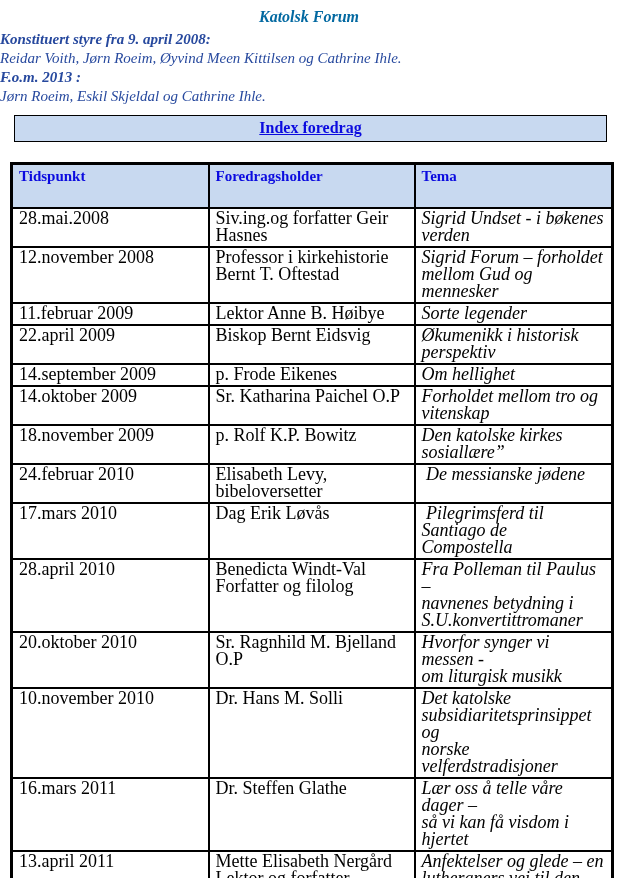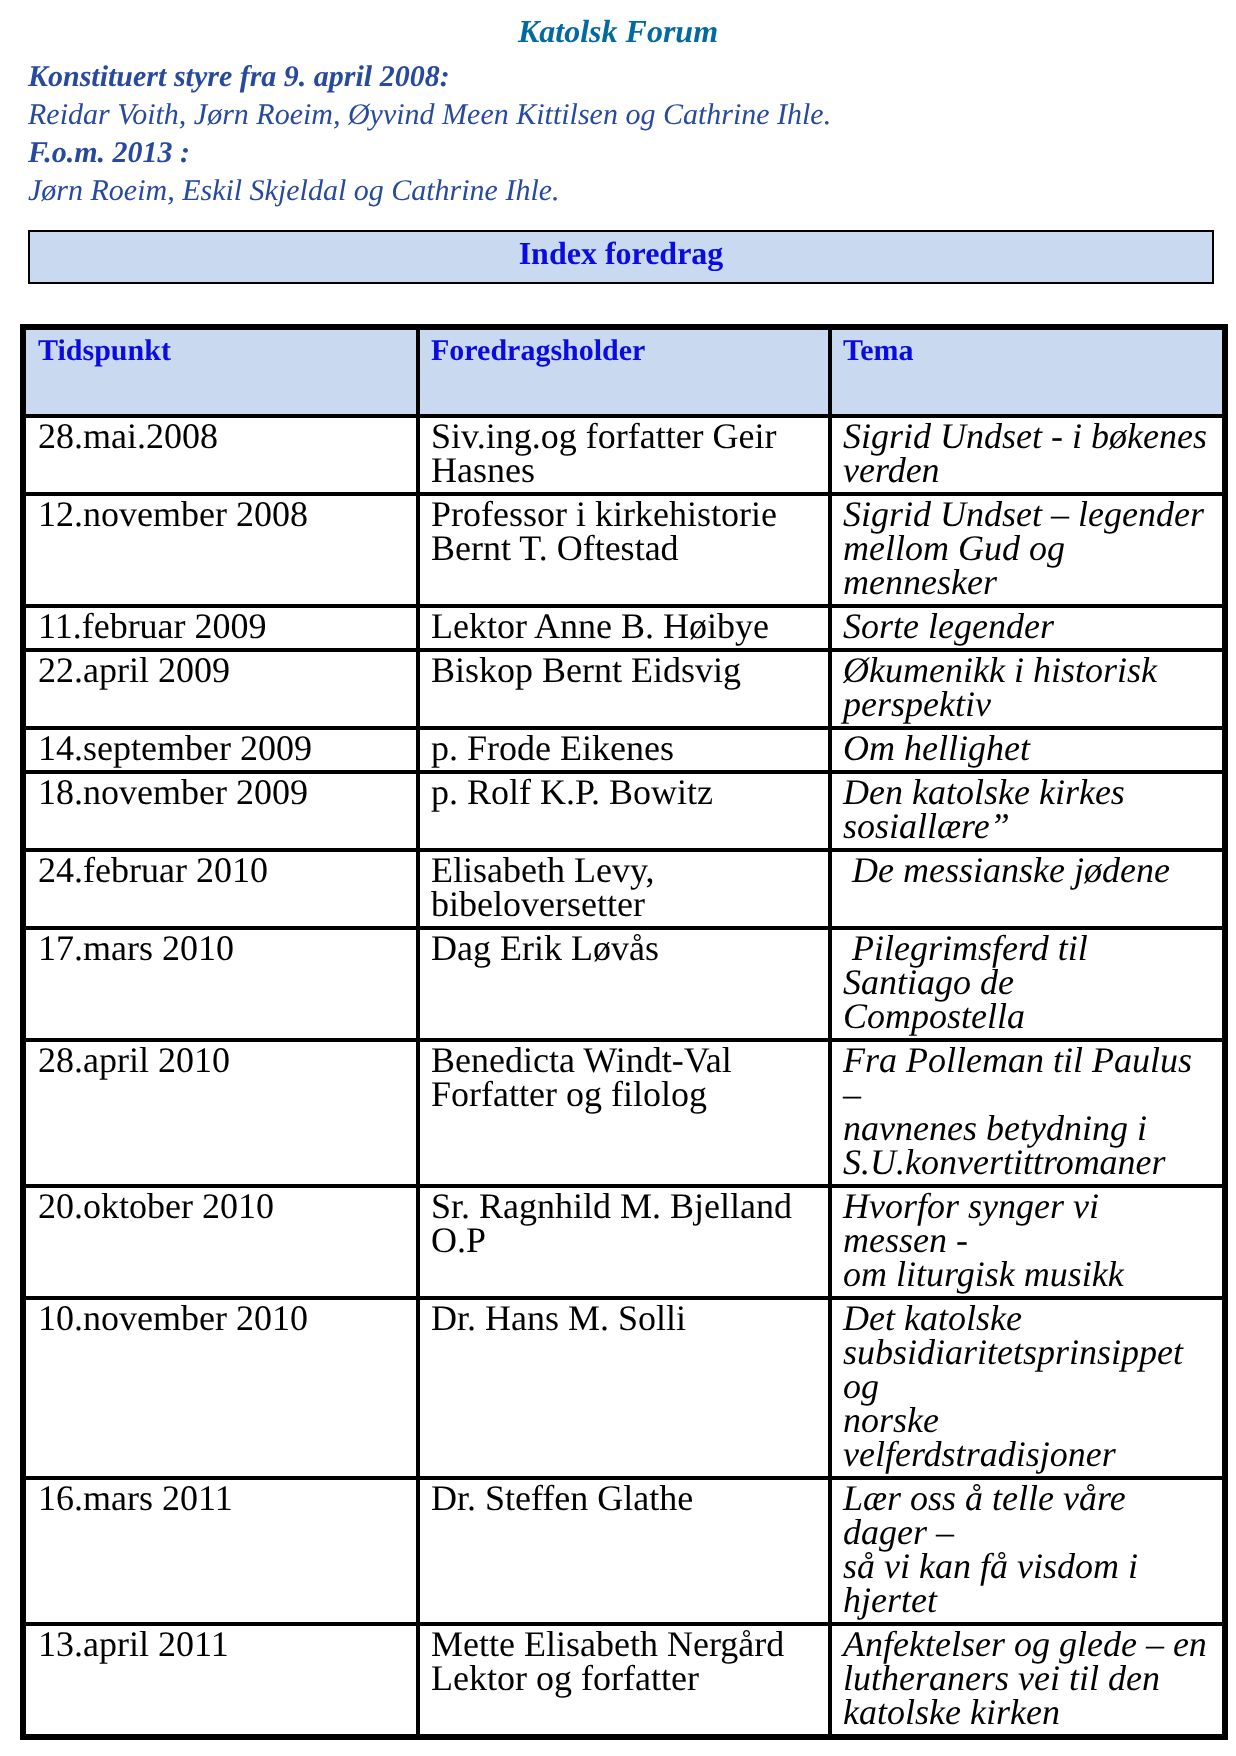--- a/index.html
+++ b/index.html
@@ -14,39 +14,40 @@
   .page { position: relative; width: 618px; height: 878px; }
 
   .doc-title {
     margin: 8px 0 4px 0;
     text-align: center;
     font-size: 16px;
     font-weight: bold;
     font-style: italic;
     color: #0369a1;
   }
-  .intro { padding-left: 14px; }
+  .intro { }
   .intro p {
     margin: 0;
     font-size: 15px;
     line-height: 19px;
     font-style: italic;
     color: #27499e;
   }
   .intro p.strong { font-weight: bold; }
 
   .index-bar {
     margin: 9px 11px 0 14px;
     background: #c8d9f0;
     border: 1px solid #000000;
     text-align: center;
     font-size: 16px;
     font-weight: bold;
     color: #0b0bdf;
     padding: 3px 0 4px 0;
+    text-decoration: underline;
   }
 
   table.lectures {
     margin: 20px 7px 0 10px;
     width: 601px;
     border-collapse: collapse;
     table-layout: fixed;
     border: 3px solid #000000;
   }
   table.lectures th, table.lectures td {
@@ -104,38 +105,44 @@
           <td>28.mai.2008</td>
           <td>Siv.ing.og forfatter Geir
 Hasnes</td>
           <td class="tema">Sigrid Undset - i bøkenes
 verden</td>
         </tr>
         <tr>
           <td>12.november 2008</td>
           <td>Professor i kirkehistorie
 Bernt T. Oftestad</td>
-          <td class="tema">Sigrid Undset – legender
+          <td class="tema">Sigrid Forum – forholdet
 mellom Gud og mennesker</td>
         </tr>
         <tr>
           <td>11.februar 2009</td>
           <td>Lektor Anne B. Høibye</td>
           <td class="tema">Sorte legender</td>
         </tr>
         <tr>
           <td>22.april 2009</td>
           <td>Biskop Bernt Eidsvig</td>
           <td class="tema">Økumenikk i historisk
 perspektiv</td>
         </tr>
         <tr>
           <td>14.september 2009</td>
           <td>p. Frode Eikenes</td>
           <td class="tema">Om hellighet</td>
+        </tr>
+        <tr>
+          <td>14.oktober 2009</td>
+          <td>Sr. Katharina Paichel O.P</td>
+          <td class="tema">Forholdet mellom tro og
+vitenskap</td>
         </tr>
         <tr>
           <td>18.november 2009</td>
           <td>p. Rolf K.P. Bowitz</td>
           <td class="tema">Den katolske kirkes
 sosiallære”</td>
         </tr>
         <tr>
           <td>24.februar 2010</td>
           <td>Elisabeth Levy,

